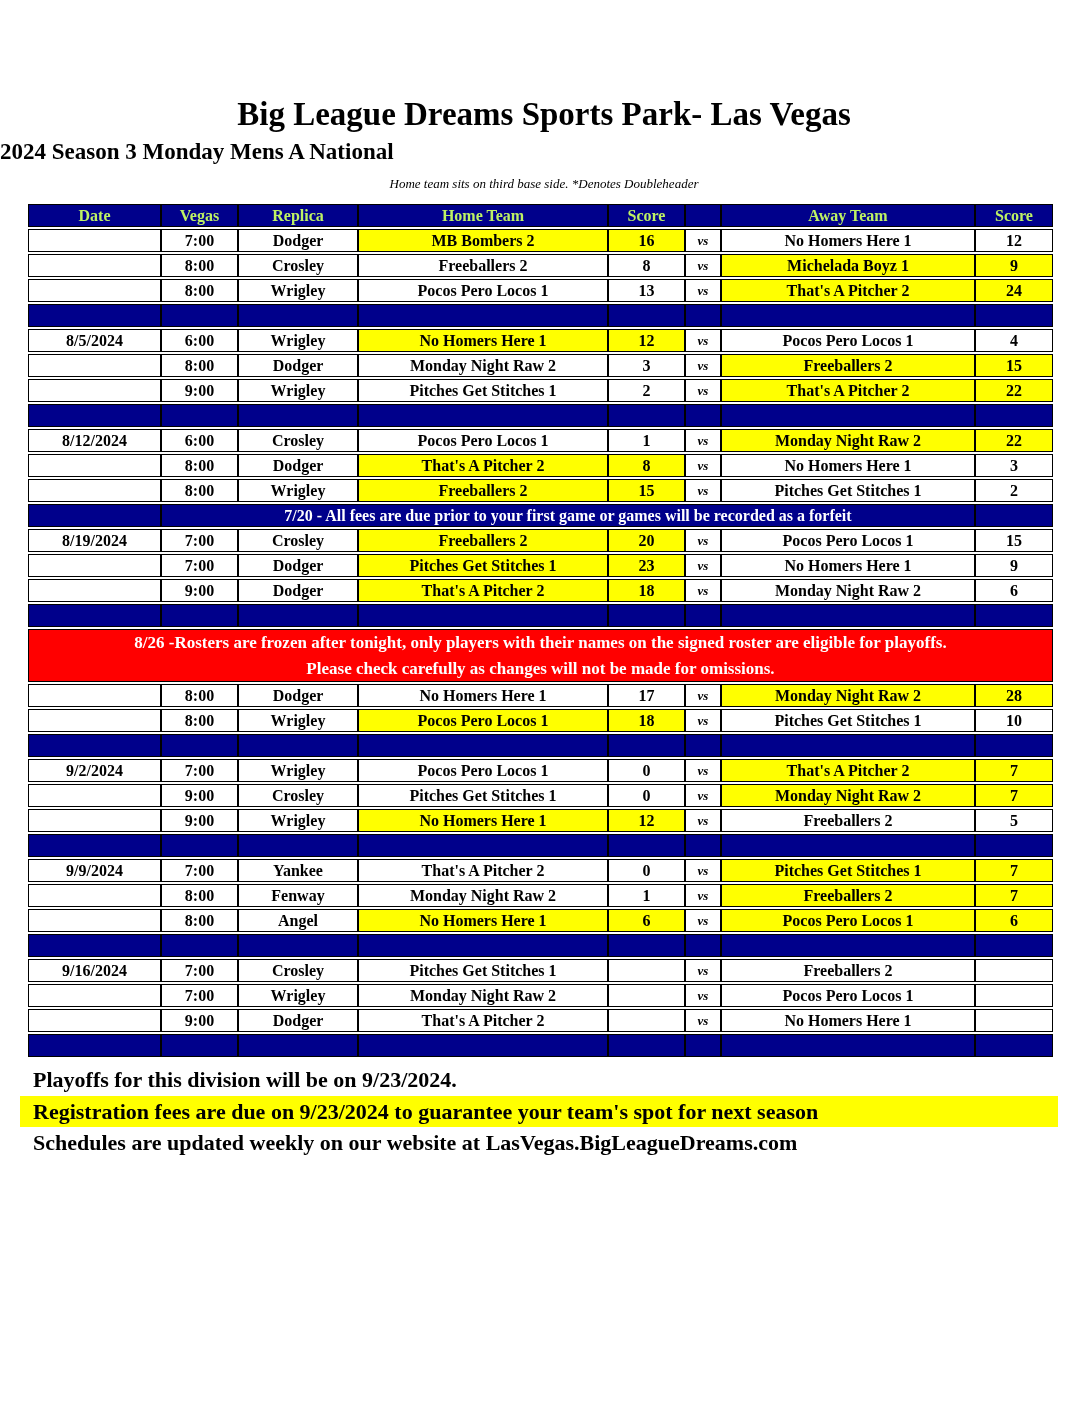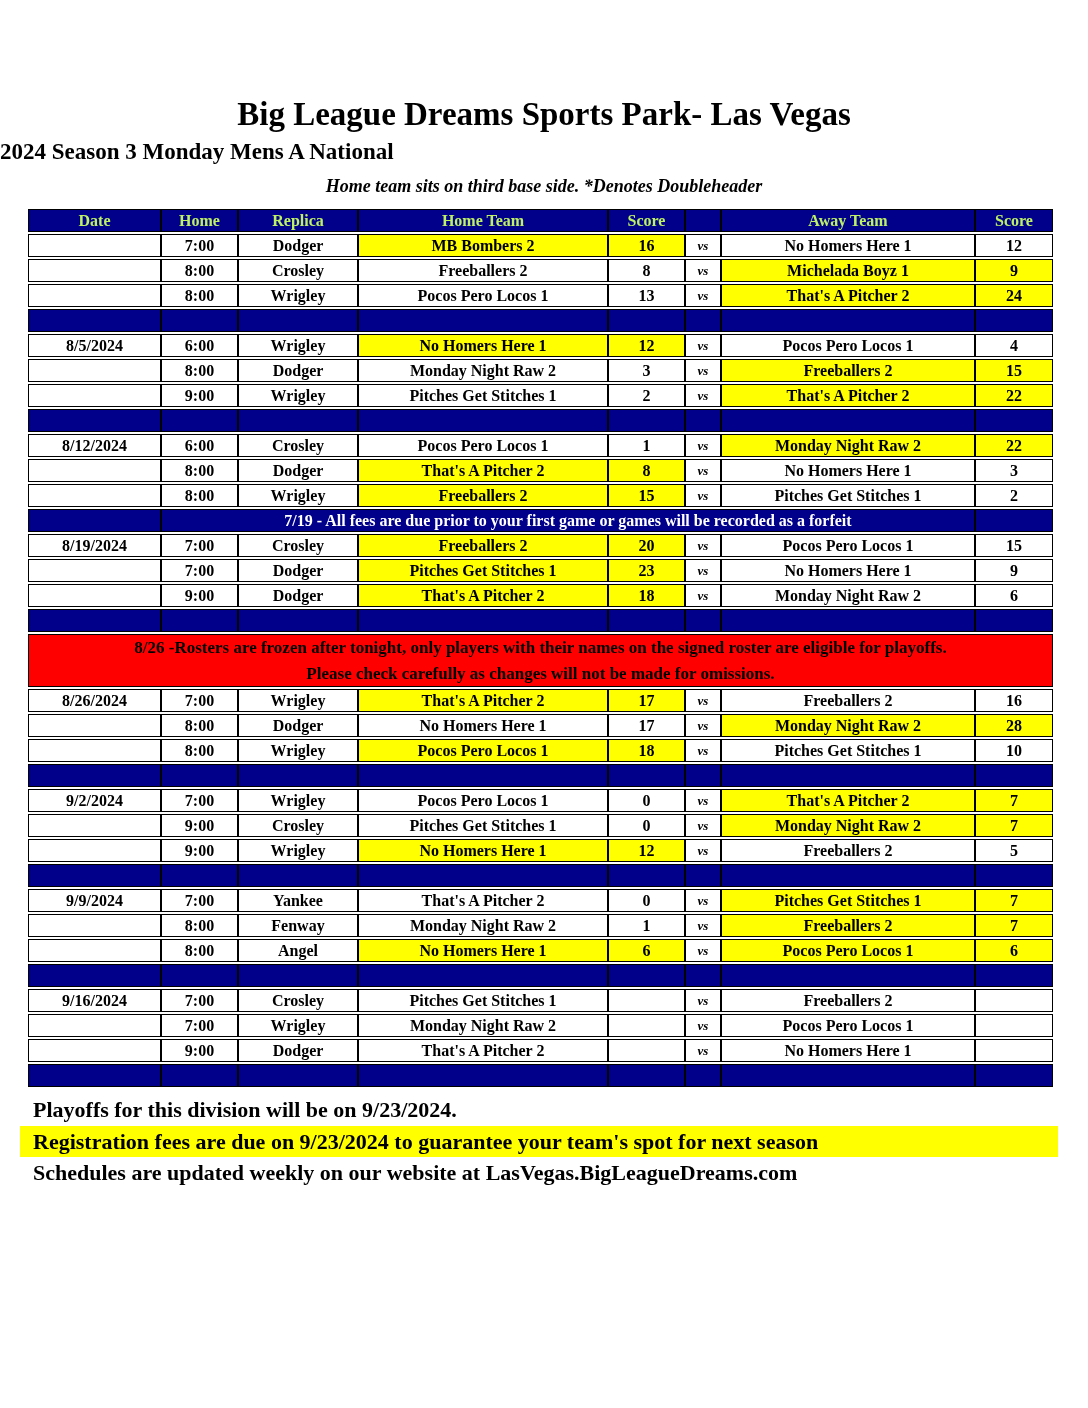--- a/index.html
+++ b/index.html
@@ -21,21 +21,21 @@
     margin: 0; padding-top: 96px;
     text-align: center;
     font-size: 33px; font-weight: bold; line-height: 1.1;
   }
   .subtitle {
     margin: 7px 0 0; text-align: left;
     font-size: 23px; font-weight: bold;
   }
   .note {
     margin-top: 11px; text-align: center;
-    font-size: 18px; font-weight: bold; font-style: italic;
+    font-size: 13px; font-weight: normal; font-style: italic;
   }
 
   table.sched {
     margin: 10px 0 0 28px;
     width: 1025px;
     border-collapse: separate;
     border-spacing: 0 2px;
     table-layout: fixed;
   }
   .sched td, .sched th {
@@ -57,21 +57,21 @@
   .sched tr.sep td { background: var(--navy); }
   .sched td.hl { background: var(--hl); }
   .sched td.vs-cell { font-style: italic; font-size: 13px; }
   .sched tr.noterow td {
     background: var(--navy);
     color: #fff;
     font-size: 16px;
   }
   .sched tr.banner td {
     background: var(--red);
-    color: #000000;
+    color: #ffffff;
     height: 52px;
     font-size: 17px;
     line-height: 1.5;
     white-space: normal;
   }
 
   .footer { margin: 5px 0 8px 20px; width: 1038px; }
   .fline {
     font-size: 22px; font-weight: bold;
     padding: 2px 0 2px 13px;
@@ -95,21 +95,21 @@
         <col style="width:120px">
       <col style="width:250px">
         <col style="width:77px">
         <col style="width:36px">
       <col style="width:254px">
         <col style="width:78px">
     </colgroup>
     <thead>
       <tr id="header-row">
           <th>Date</th>
-          <th>Home</th>
+          <th>Vegas</th>
           <th>Replica</th>
           <th>Home Team</th>
           <th>Score</th>
           <th></th>
           <th>Away Team</th>
           <th>Score</th>
         </tr>
     </thead>
     <tbody id="schedule-body">
         <tr>
@@ -217,21 +217,21 @@
           <td>8:00</td>
           <td>Wrigley</td>
           <td class="hl">Freeballers 2</td>
           <td class="hl">15</td>
           <td class="vs-cell">vs</td>
           <td>Pitches Get Stitches 1</td>
           <td>2</td>
         </tr>
         <tr class="noterow">
           <td></td>
-          <td colspan="6">7/19 - All fees are due prior to your first game or games will be recorded as a forfeit</td>
+          <td colspan="6">7/20 - All fees are due prior to your first game or games will be recorded as a forfeit</td>
           <td></td>
         </tr>
         <tr>
           <td>8/19/2024</td>
           <td>7:00</td>
           <td>Crosley</td>
           <td class="hl">Freeballers 2</td>
           <td class="hl">20</td>
           <td class="vs-cell">vs</td>
           <td>Pocos Pero Locos 1</td>
@@ -265,30 +265,20 @@
           <td></td>
           <td></td>
           <td></td>
           <td></td>
         </tr>
         <tr class="banner">
           <td colspan="8">
             <div>8/26 -Rosters are frozen after tonight, only players with their names on the signed roster are eligible for playoffs.</div>
             <div>Please check carefully as changes will not be made for omissions.</div>
           </td>
-        </tr>
-        <tr>
-          <td>8/26/2024</td>
-          <td>7:00</td>
-          <td>Wrigley</td>
-          <td class="hl">That's A Pitcher 2</td>
-          <td class="hl">17</td>
-          <td class="vs-cell">vs</td>
-          <td>Freeballers 2</td>
-          <td>16</td>
         </tr>
         <tr>
           <td></td>
           <td>8:00</td>
           <td>Dodger</td>
           <td>No Homers Here 1</td>
           <td>17</td>
           <td class="vs-cell">vs</td>
           <td class="hl">Monday Night Raw 2</td>
           <td class="hl">28</td>

